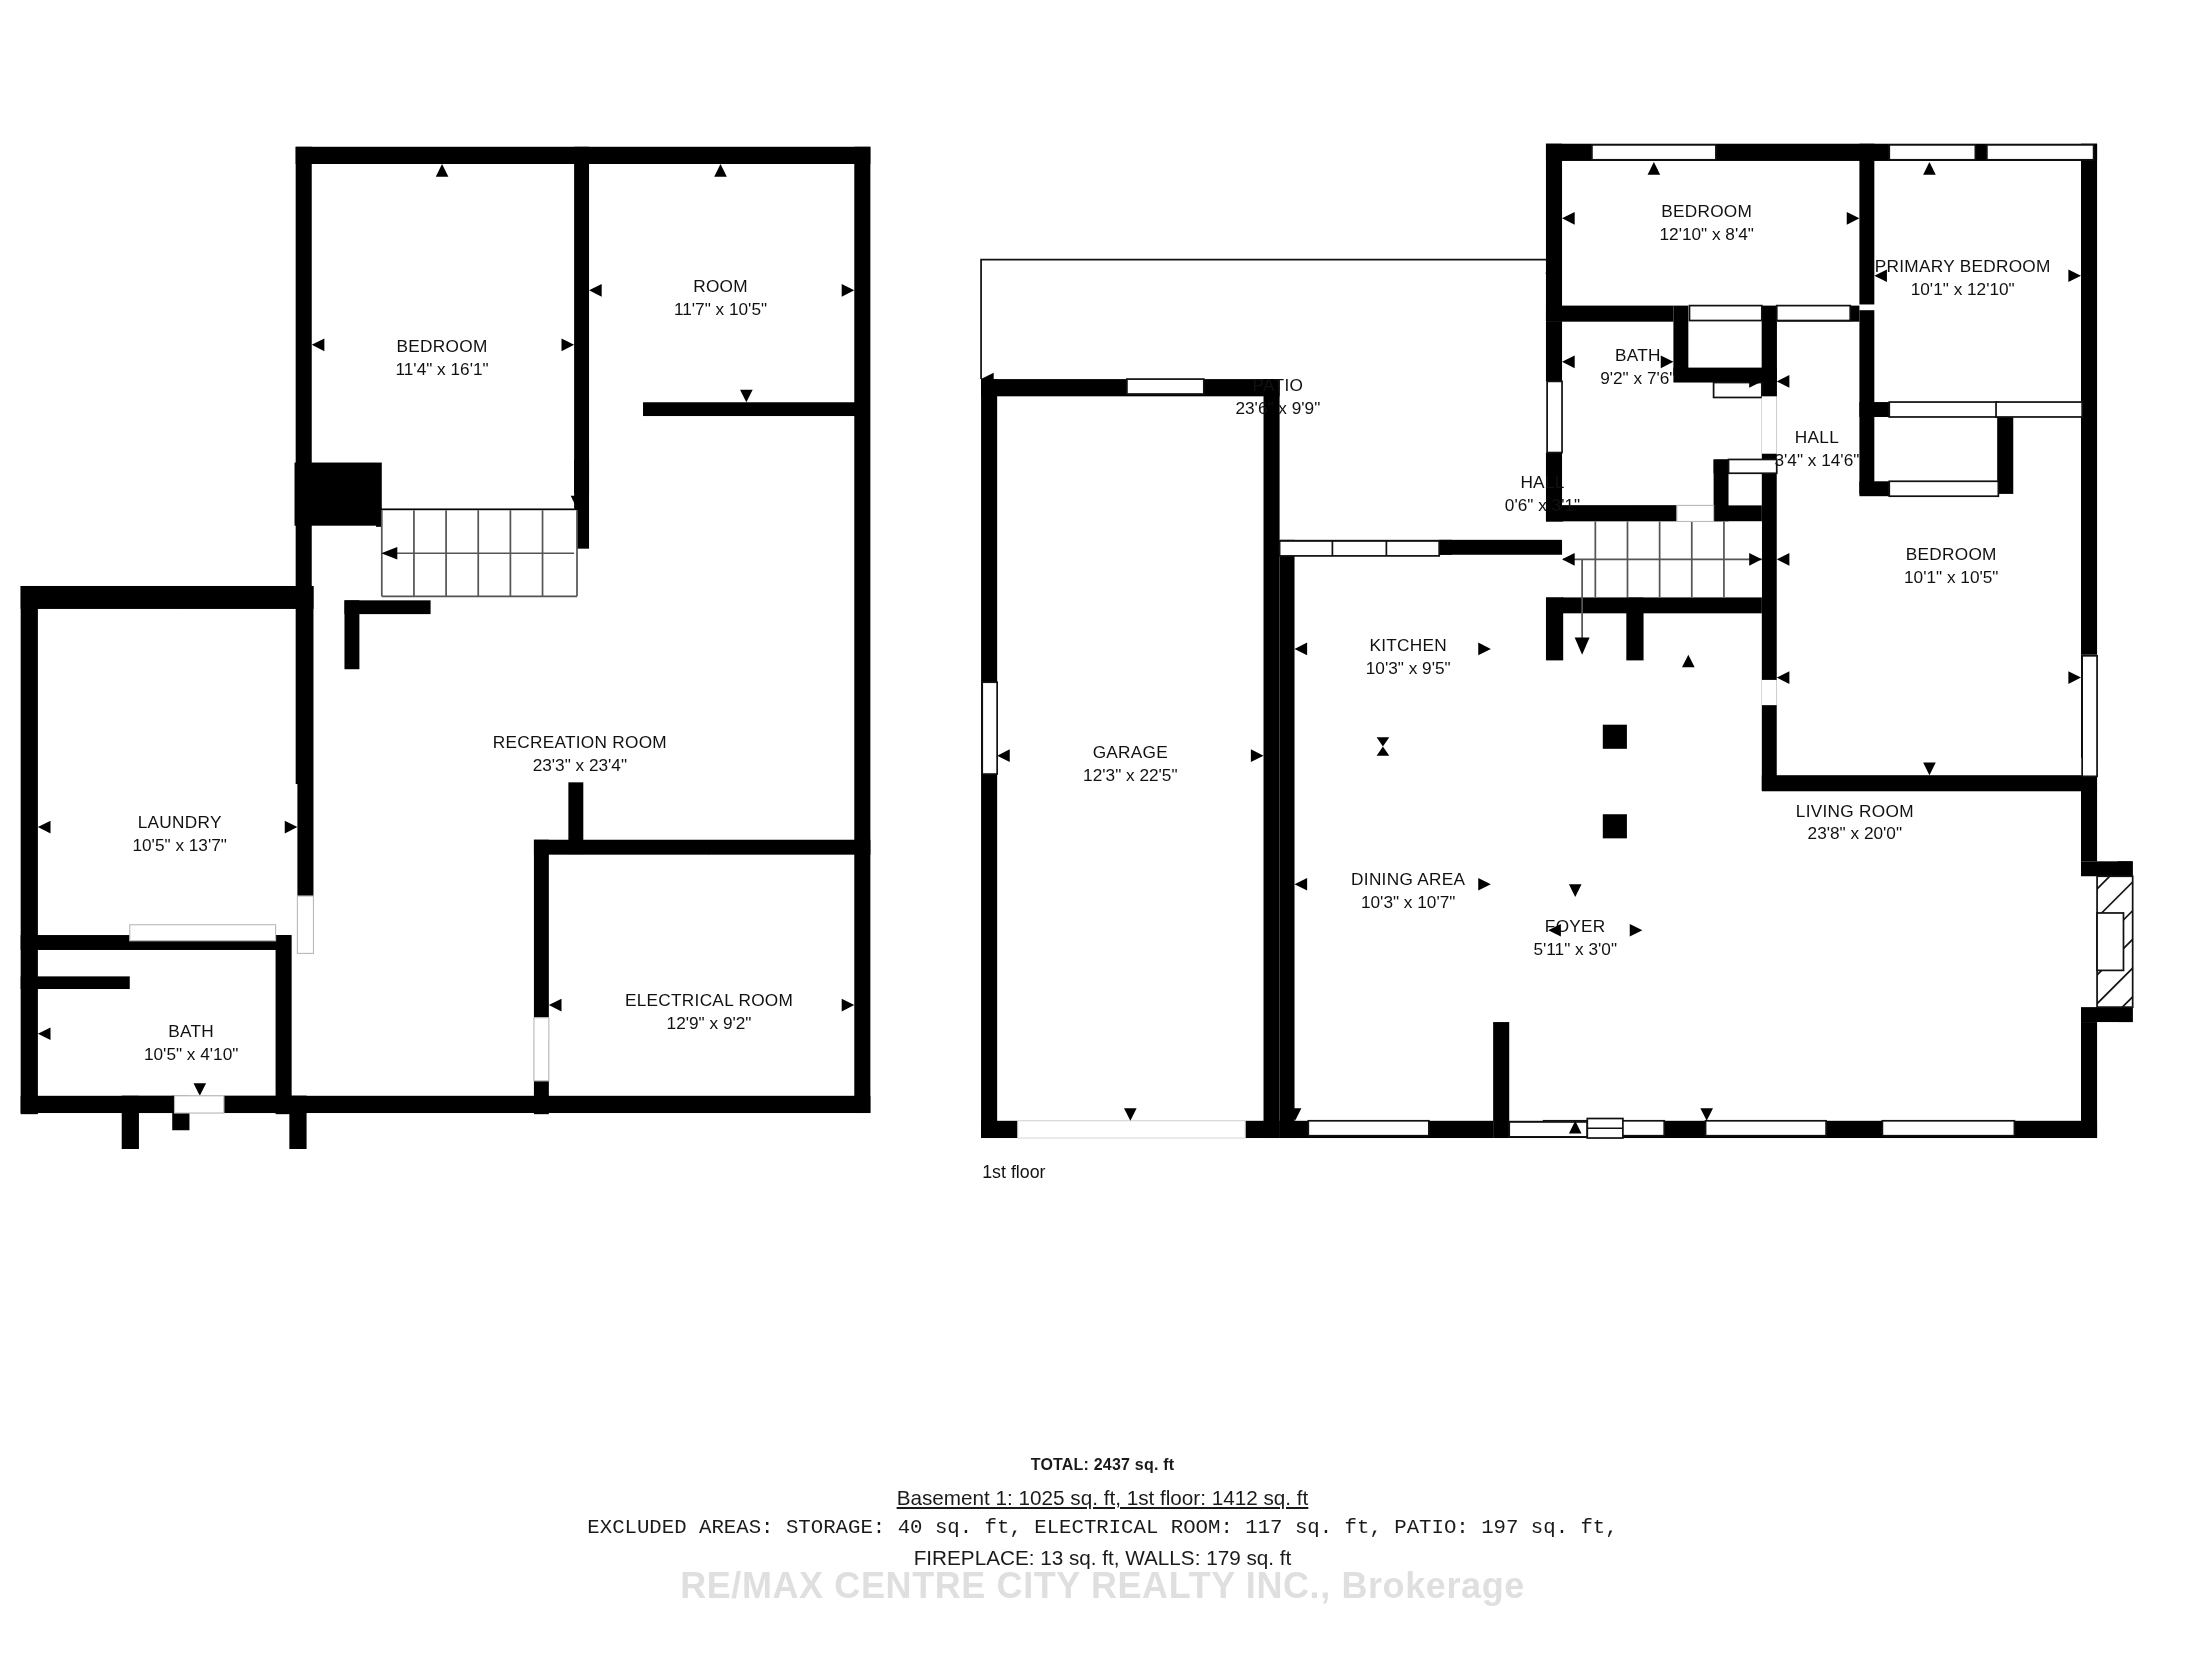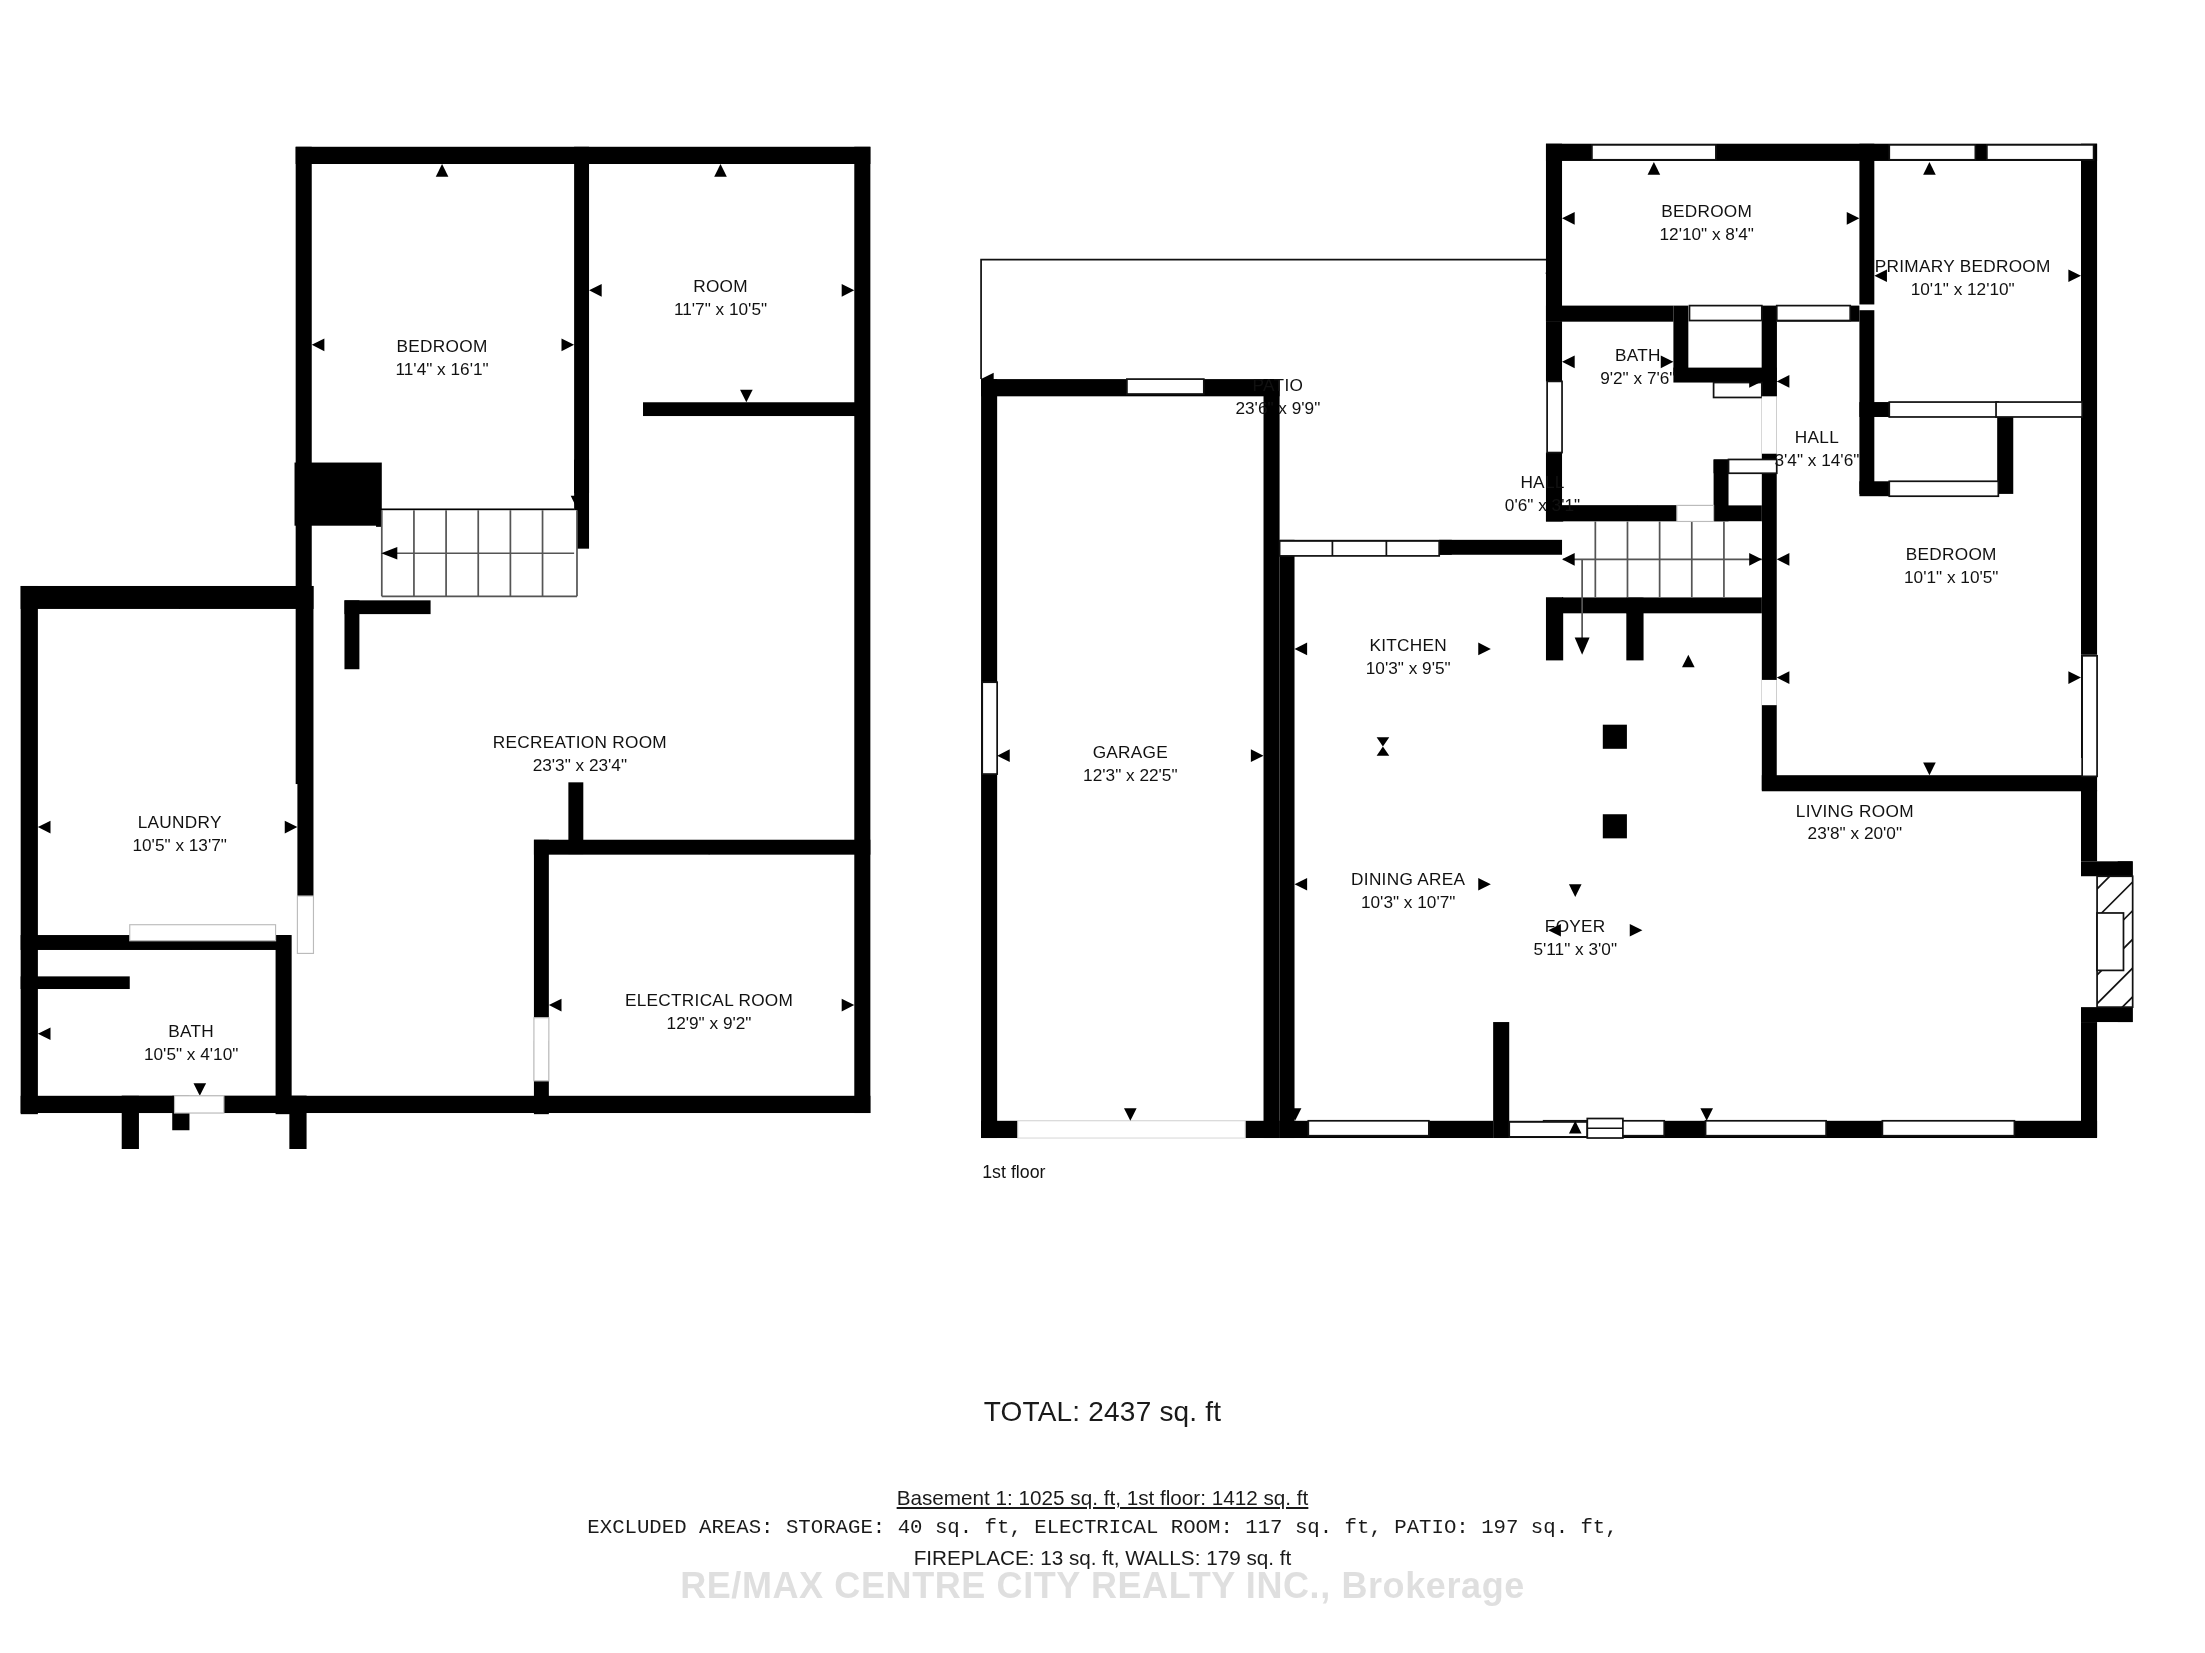--- a/index.html
+++ b/index.html
@@ -8,21 +8,21 @@
   svg{display:block;}
   .wall{fill:#000;}
   .thinline{fill:none;stroke:#111;stroke-width:3;}
   .stair{fill:none;stroke:#555;stroke-width:3;}
   .hatch{fill:none;stroke:#111;stroke-width:3;}
   .rlabel{font-family:"Liberation Sans",sans-serif;font-size:30px;fill:#111;text-anchor:middle;letter-spacing:.5px;}
   .rdim{font-family:"Liberation Sans",sans-serif;font-size:30px;fill:#111;text-anchor:middle;}
   .floorlabel{font-family:"Liberation Sans",sans-serif;font-size:31px;fill:#111;text-anchor:start;}
   .arrow{fill:#000;}
   .summary{position:absolute;left:0;right:0;text-align:center;}
-  #total{top:1396px;font-size:28px;font-weight:normal;letter-spacing:0.2px;}
+  #total{top:1456px;font-size:16px;font-weight:bold;letter-spacing:0.2px;}
   #line2{top:1486px;font-size:20.7px;text-decoration:underline;}
   #line3{top:1516px;font-size:20.7px;font-family:Liberation Mono, monospace;}
   #line4{top:1546px;font-size:20.7px;}
   #watermark{position:absolute;left:0;right:0;top:1557px;text-align:center;
     font-size:36px;font-weight:bold;color:rgba(150,150,150,.30);letter-spacing:0.6px;white-space:nowrap;margin-top:8px;}
   #credit{position:absolute;left:0;right:0;top:1609px;text-align:center;
     font-size:12px;color:rgba(120,120,120,.62);letter-spacing:0.2px;}
 </style>
 </head>
 <body>

